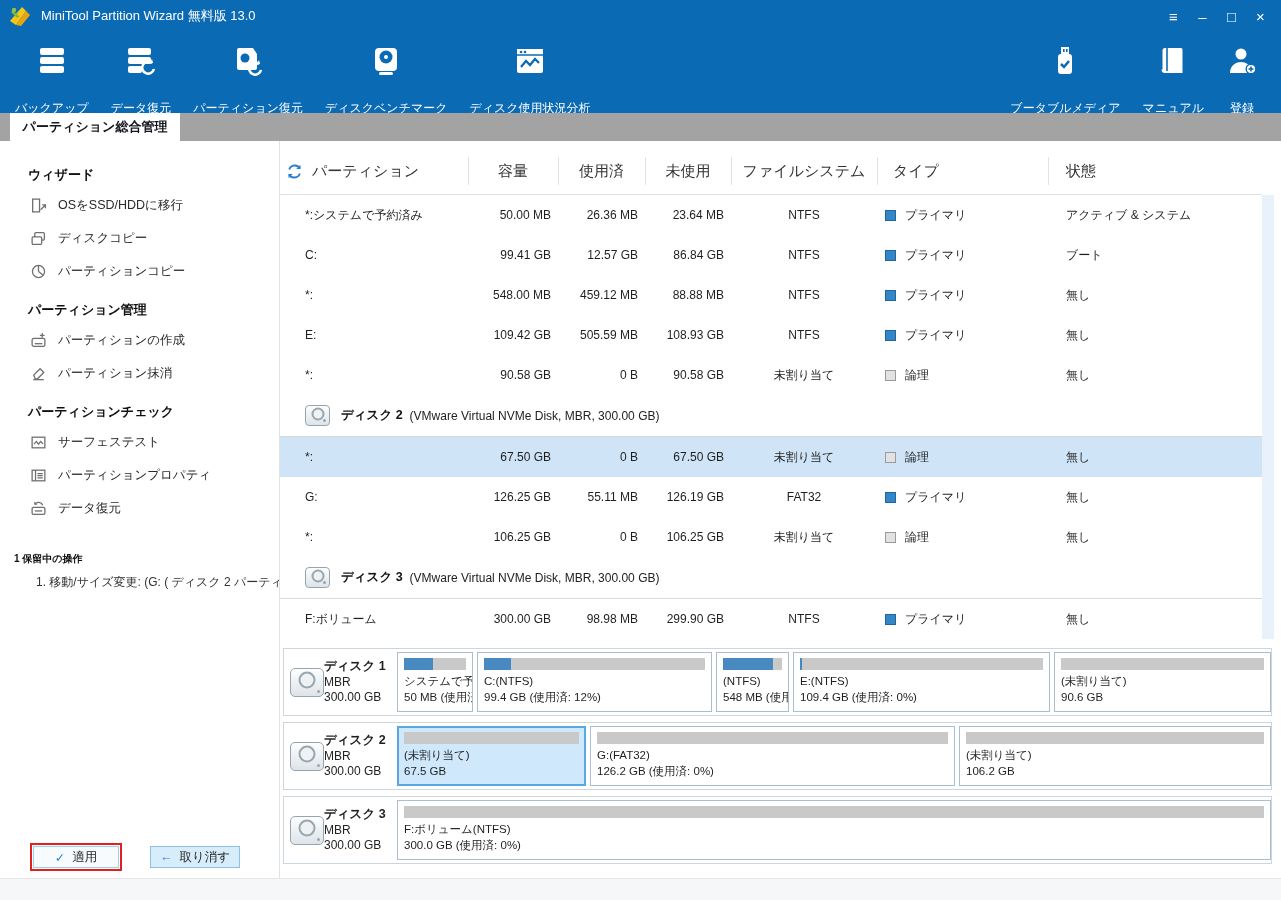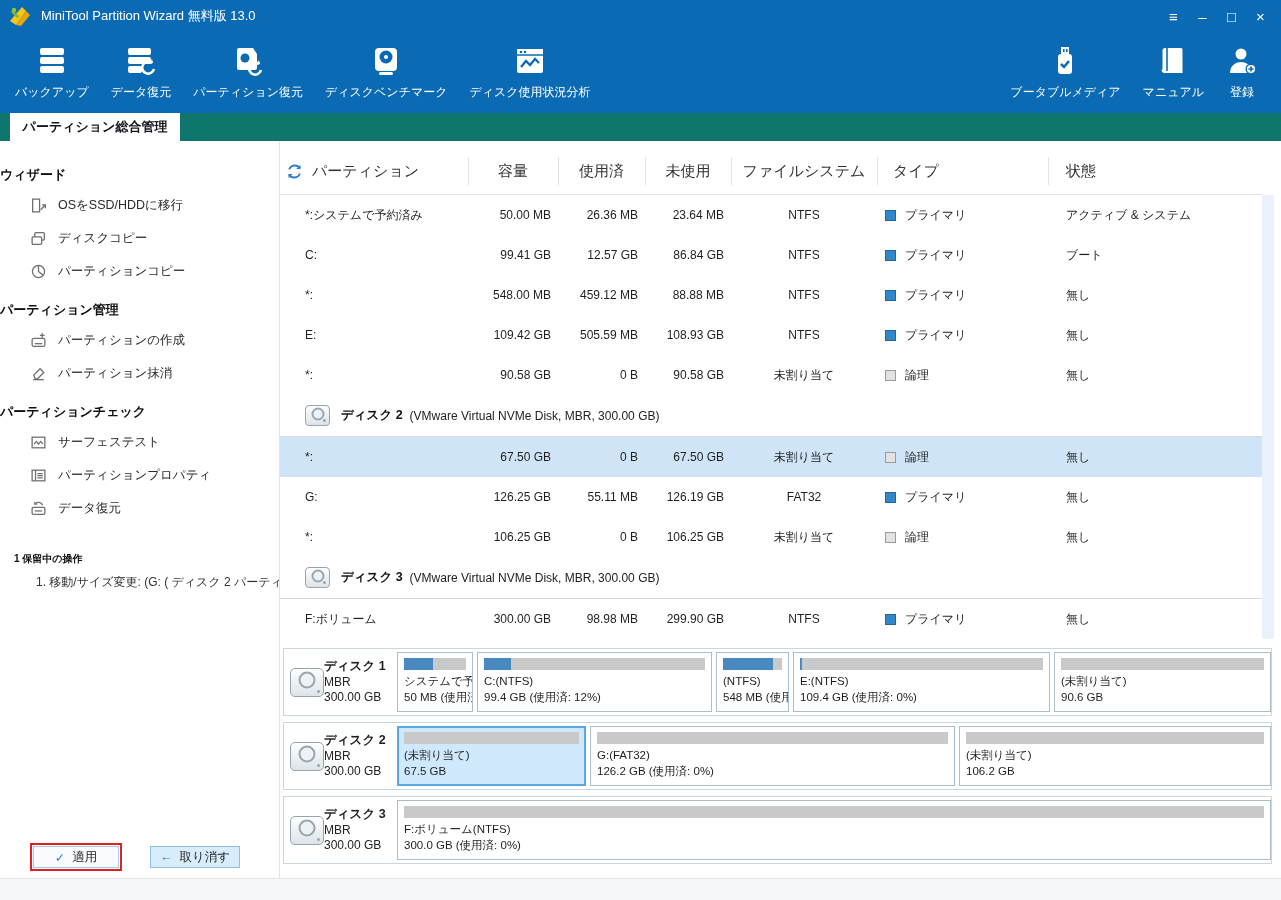--- a/index.html
+++ b/index.html
@@ -15,36 +15,36 @@
   .logo { width:24px; height:22px; margin-left:8px; }
   .title-text { margin-left:9px; font-size:13px; }
   .win-controls { margin-left:auto; display:flex; margin-right:6px; }
   .win-btn { width:29px; height:26px; display:flex; align-items:center; justify-content:center;
     font-size:15px; color:#fff; }
   .toolbar { position:absolute; top:32px; left:0; right:0; height:81px; background:#0a6ab4;
     display:flex; color:#fff; }
   .tool-group { display:flex; align-items:flex-start; padding-top:13px; }
   .tool-group.left { margin-left:4px; }
   .tool-group.right { margin-left:auto; margin-right:12px; }
-  .tool-btn { display:flex; flex-direction:column; align-items:center; gap:7px;
+  .tool-btn { display:flex; flex-direction:column; align-items:center; gap:23px;
     padding:0 11px; font-size:12px; white-space:nowrap; }
   .tool-icon { width:32px; height:32px; display:flex; align-items:center; justify-content:center; }
-  .tabrow { position:absolute; top:113px; left:0; right:0; height:28px; background:#0f766e; }
+  .tabrow { position:absolute; top:113px; left:0; right:0; height:28px; background:#a3a3a3; }
   .tab { position:absolute; left:10px; top:0; width:170px; height:28px; background:#ffffff;
     display:flex; align-items:center; justify-content:center; font-weight:bold; font-size:13px;
     color:#15151f; }
   
   .main { position:absolute; top:141px; left:0; right:0; bottom:0; background:#fff; }
   .statusbar { position:absolute; left:0; right:0; bottom:0; height:22px; background:#f6f7f8;
     border-top:1px solid #e3e5e7; }
   
   .sidebar { position:absolute; left:0; top:0; width:280px; bottom:22px;
     border-right:1px solid #e2e2e2; background:#fff; }
   .side-sections { padding-top:20px; }
-  .side-title { height:28px; display:flex; align-items:center; 
+  .side-title { height:28px; display:flex; align-items:center; padding-left:28px;
     font-weight:bold; font-size:13px; color:#101010; margin-top:8px; }
   .side-title:first-child { margin-top:0; }
   .side-item { height:33px; display:flex; align-items:center; gap:11px; padding-left:30px;
     font-size:12.5px; color:#2b2b2b; cursor:default; }
   .side-icon { width:17px; height:17px; color:#6f6f6f; display:flex; }
   .side-icon svg { width:17px; height:17px; }
   .pending-title { margin-top:22px; height:24px; display:flex; align-items:center;
     padding-left:14px; font-weight:bold; font-size:10px; color:#101010; }
   .pending-item { height:22px; display:flex; align-items:center; padding-left:36px;
     font-size:12px; color:#333; white-space:nowrap; overflow:hidden; }

